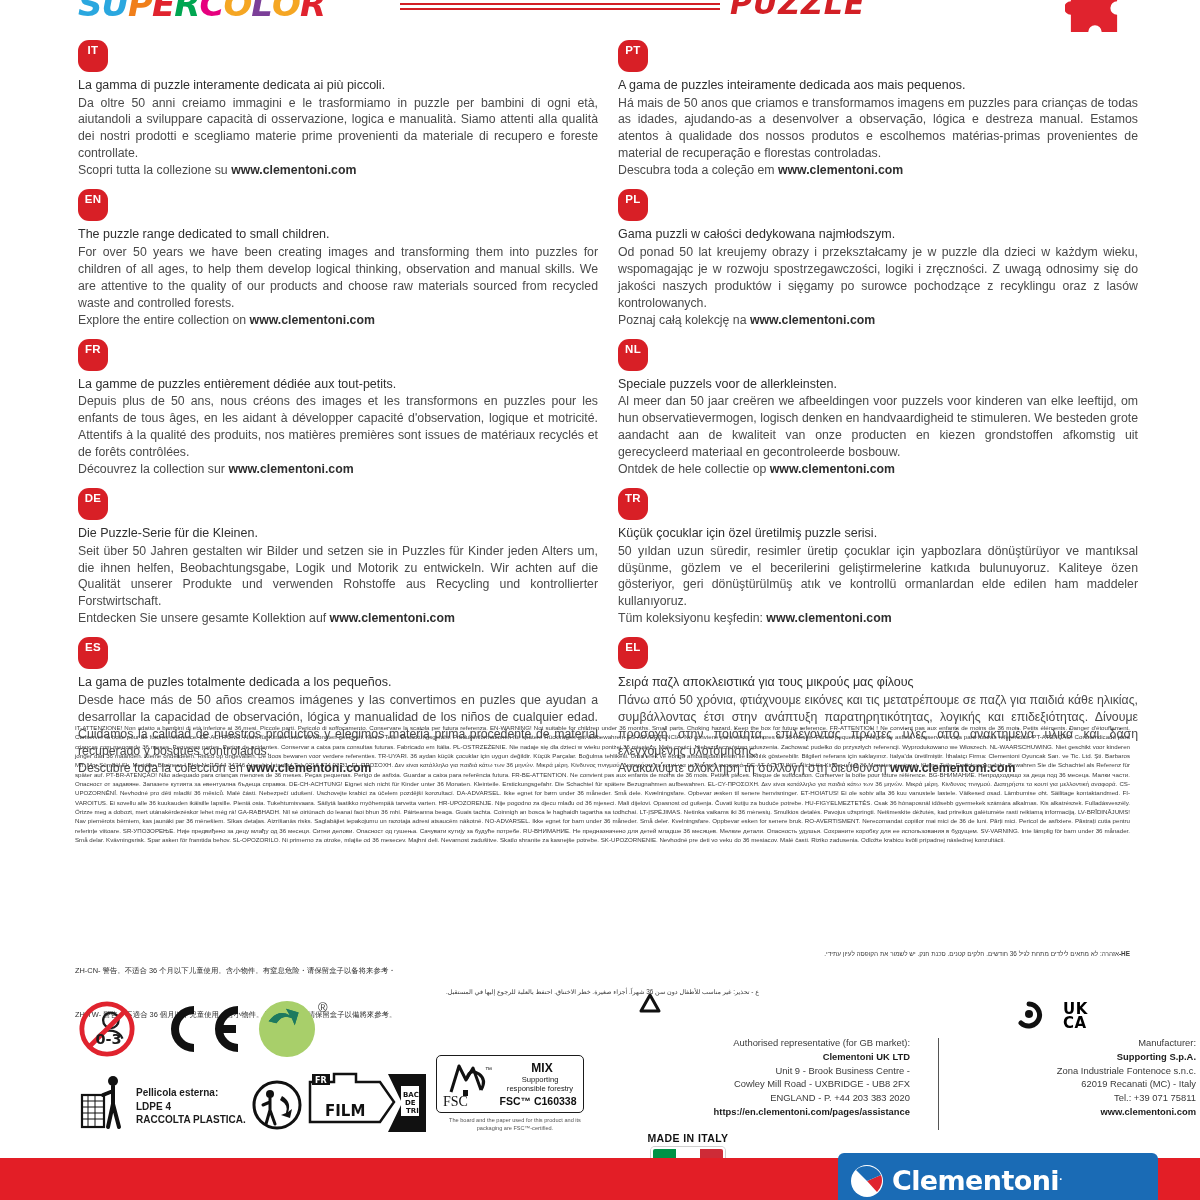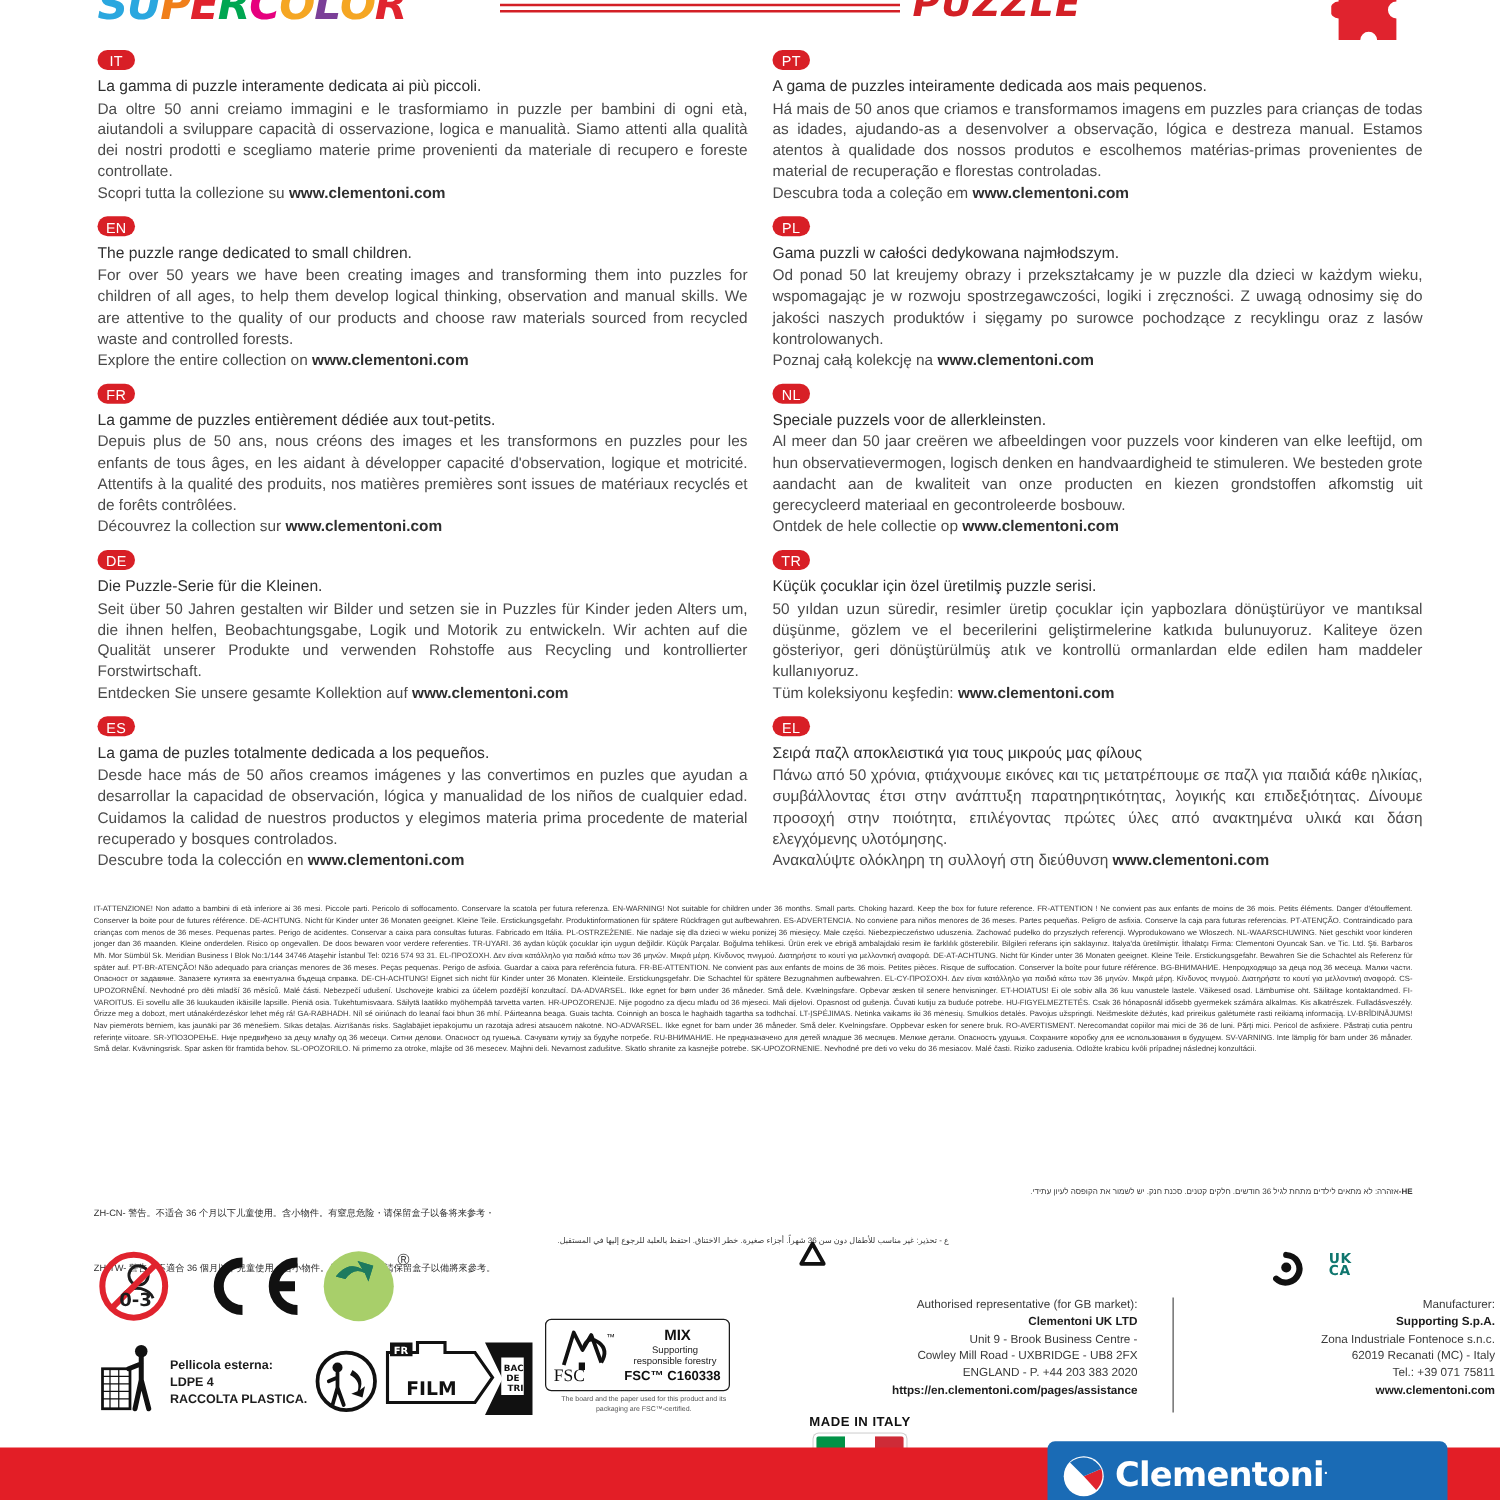--- a/index.html
+++ b/index.html
@@ -35,23 +35,23 @@
 
   
   .langs { position: absolute; left: 0; top: 40px; width: 1200px; }
   .col { position: absolute; width: 520px; }
   .col-left  { left: 78px; }
   .col-right { left: 618px; }
 
   .langblock { margin-bottom: 10px; }
   .badge {
     display: inline-block;
-    width: 30px; height: 16px; border-radius: 11px;
+    width: 30px; height: 32px; border-radius: 11px;
     background: #d81f26; color: #fff;
-    font-size: 11.5px; font-weight: normal;
+    font-size: 11.5px; font-weight: bold;
     text-align: center; line-height: 20px;
     letter-spacing: 0.3px; margin-bottom: 5px;
   }
   .lhead {
     font-size: 12.5px; font-weight: normal; color: #2f2f2f;
     margin-bottom: 1px; line-height: 1.32;
   }
   .lbody {
     font-size: 12.3px; color: #4a4a4a; line-height: 1.38;
     text-align: justify; text-justify: inter-word;
@@ -104,22 +104,22 @@
   .gb-rep b { color: #1c1c1c; }
   .divider-v {
     position: absolute; left: 938px; top: 1038px; width: 1px; height: 92px; background: #555;
   }
   .manufacturer {
     position: absolute; left: 948px; top: 1036px; width: 248px;
     text-align: right; font-size: 9.4px; color: #3a3a3a; line-height: 1.47;
   }
   .manufacturer b { color: #1c1c1c; }
 
-  .ukca-mark { position: absolute; left: 1063px; top: 1002px; font-size: 11px;
-               font-weight: bold; line-height: 0.95; color: #0f766e;
+  .ukca-mark { position: absolute; left: 1063px; top: 1002px; font-size: 15px;
+               font-weight: bold; line-height: 0.95; color: #000000;
                font-family: "DejaVu Sans", sans-serif; letter-spacing: 0.5px; }
   .recycle-glyph { position: absolute; left: 1014px; top: 1000px; width: 30px; height: 34px; }
   .mobius-glyph  { position: absolute; left: 637px; top: 992px; width: 26px; height: 28px; }
 
   .madein {
     position: absolute; left: 628px; top: 1132px; text-align: center; width: 120px;
   }
   .madein-label { font-size: 10.5px; font-weight: bold; color: #111; letter-spacing: 0.4px; }
   .flag {
     width: 74px; height: 22px; margin: 3px auto 0;

